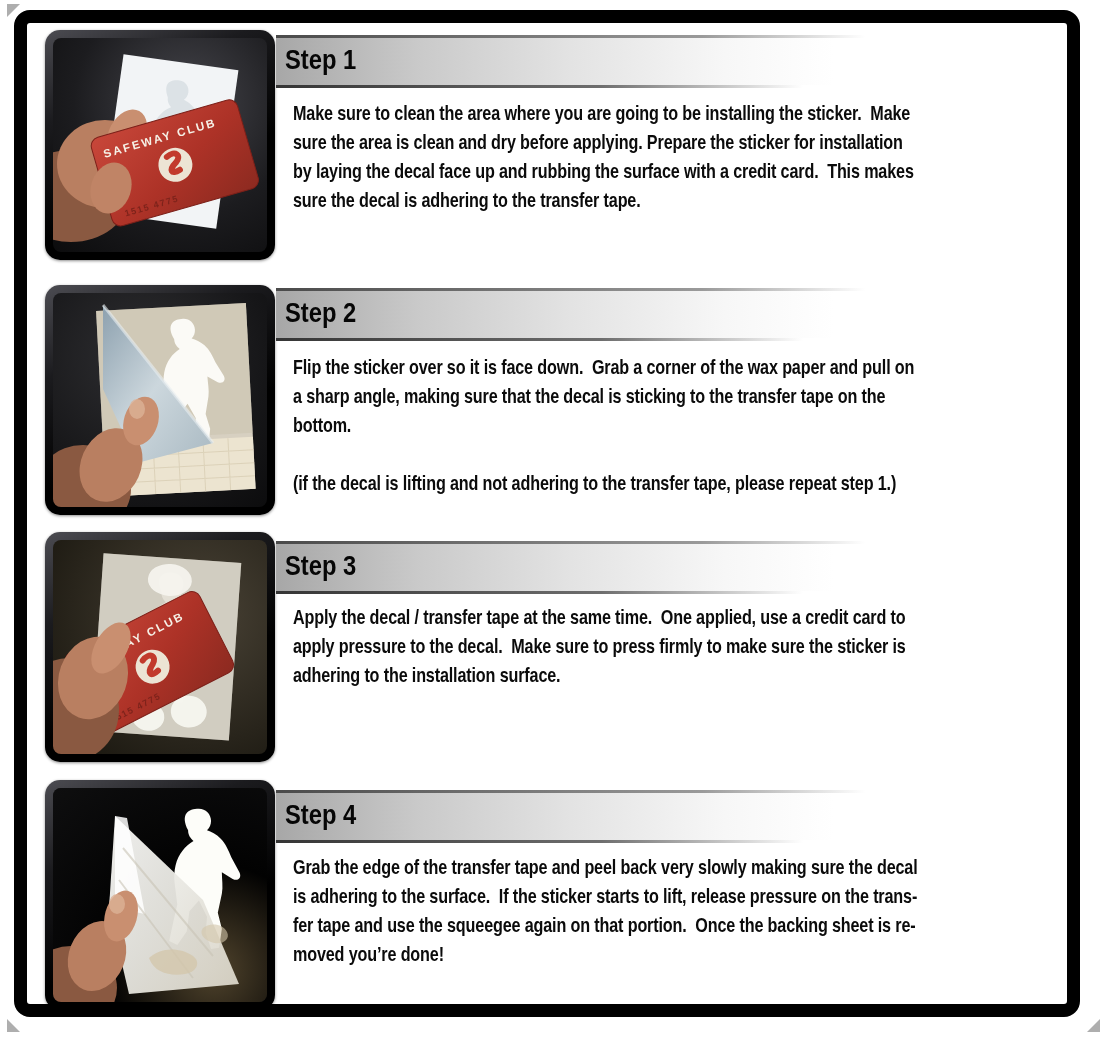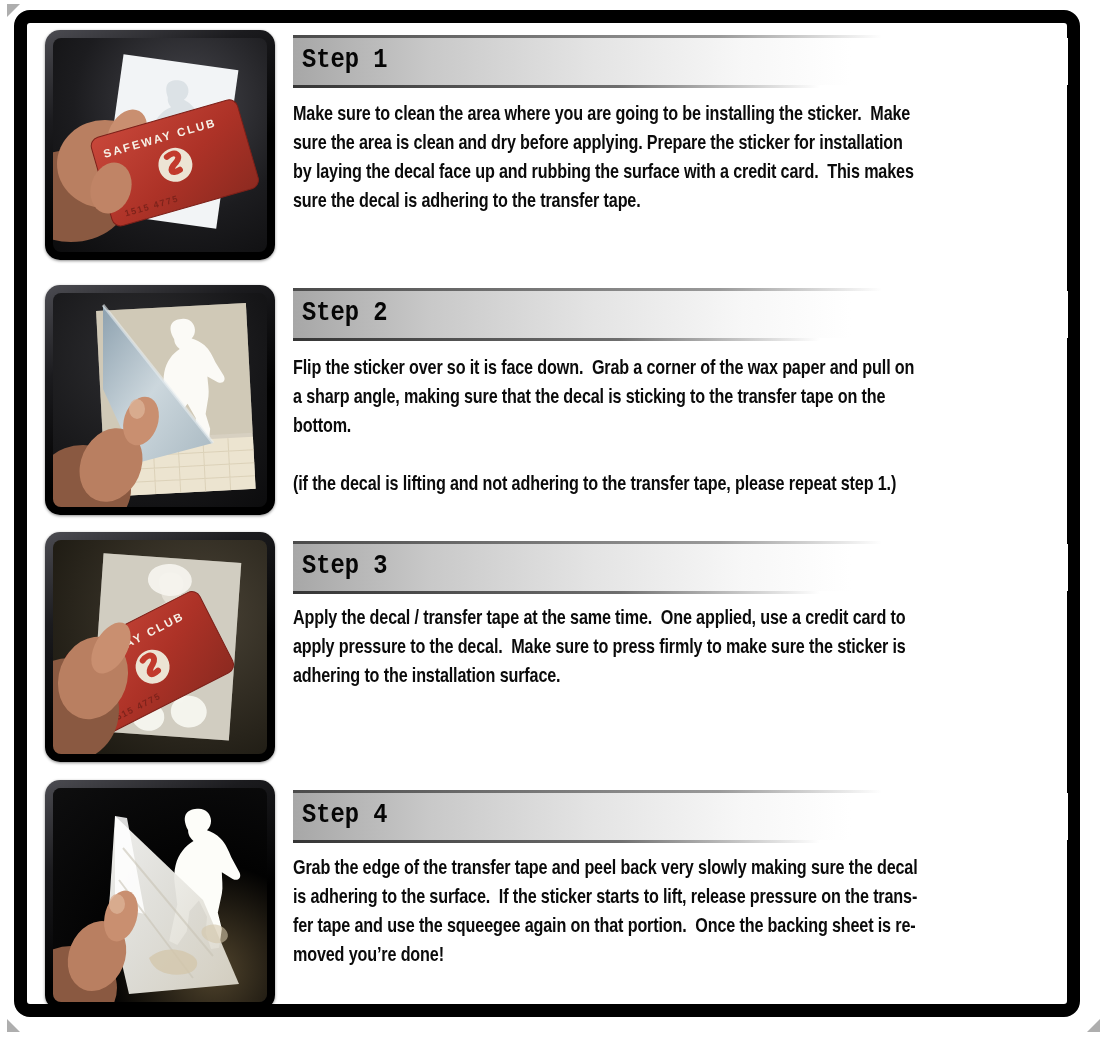--- a/index.html
+++ b/index.html
@@ -21,23 +21,22 @@
   .photo{
     position:absolute;left:45px;width:230px;height:230px;margin:0;box-sizing:border-box;
     padding:8px;border-radius:15px;
     background:linear-gradient(155deg,#4c4c52 0%,#1b1b1e 28%,#000 62%);
     box-shadow:0 1px 3px rgba(0,0,0,.45);
   }
   .photo svg{display:block;width:214px;height:214px;border-radius:8px;}
 
   
   .step-bar{
-    position:absolute;left:293px;width:775px;height:47px;
+    position:absolute;left:276px;width:775px;height:47px;
     background:linear-gradient(90deg,#a7a7a7 0%,#c9c9c9 18%,#e3e3e3 38%,#f7f7f7 58%,#ffffff 72%);
-    font-family:Liberation Mono, monospace;
   }
   .step-bar::before{
     content:"";position:absolute;left:0;top:-3px;width:100%;height:3px;
     background:linear-gradient(90deg,#4a4a4a 0%,#9a9a9a 55%,rgba(255,255,255,0) 76%);
   }
   .step-bar::after{
     content:"";position:absolute;left:0;bottom:-3px;width:100%;height:3px;
     background:linear-gradient(90deg,#353535 0%,#6e6e6e 42%,rgba(0,0,0,0) 68%);
   }
   .step-title{

